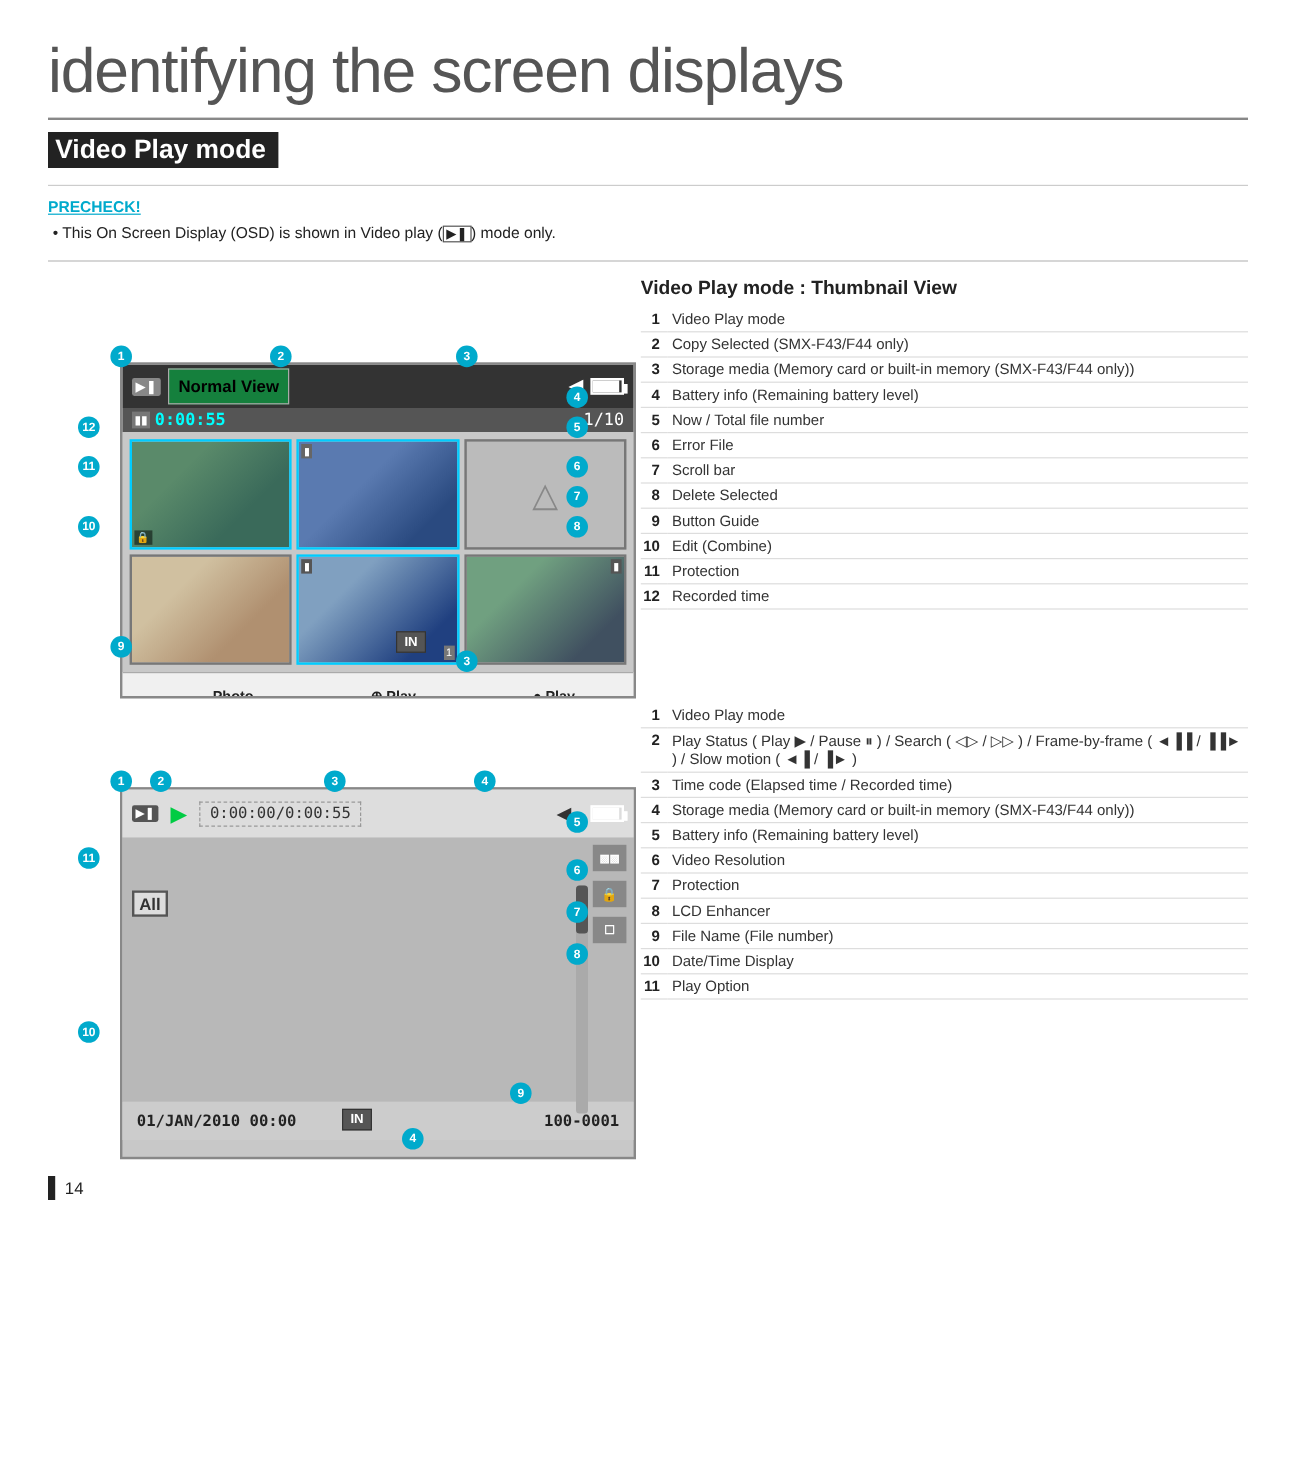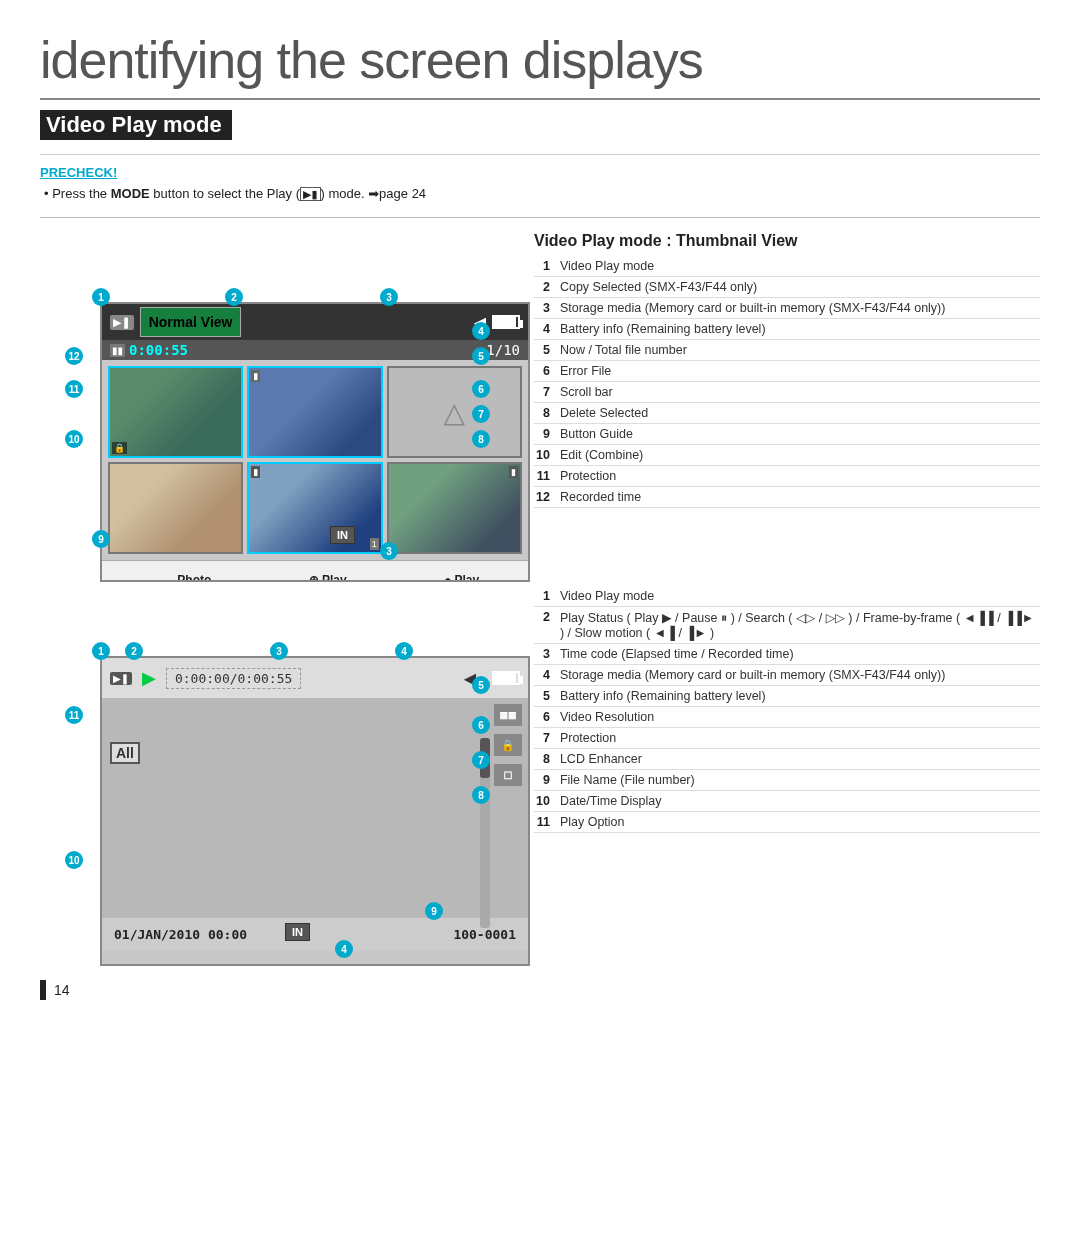--- a/index.html
+++ b/index.html
@@ -390,21 +390,21 @@
 
 <h1 class="page-title">identifying the screen displays</h1>
 
 <div style="margin-bottom:6px;">
   <span class="section-heading">Video Play mode</span>
 </div>
 <hr class="section-rule">
 
 <div class="precheck">PRECHECK!</div>
 <ul class="bullets">
-  <li>Press the <strong>MODE</strong> button to select the Play (<span style="border:1px solid #555;padding:0 2px;font-size:11px;">▶▮</span>) mode. ➡page 24</li>
+  <li>This On Screen Display (OSD) is shown in Video play (<span style="border:1px solid #555;padding:0 2px;font-size:11px;">▶❚</span>) mode only.</li>
 </ul>
 
 <hr class="divider-line">
 
 <div class="section-block">
 
   <div class="screen-wrap">
 
     <div style="position:relative; width:470px; height:330px;">
 

